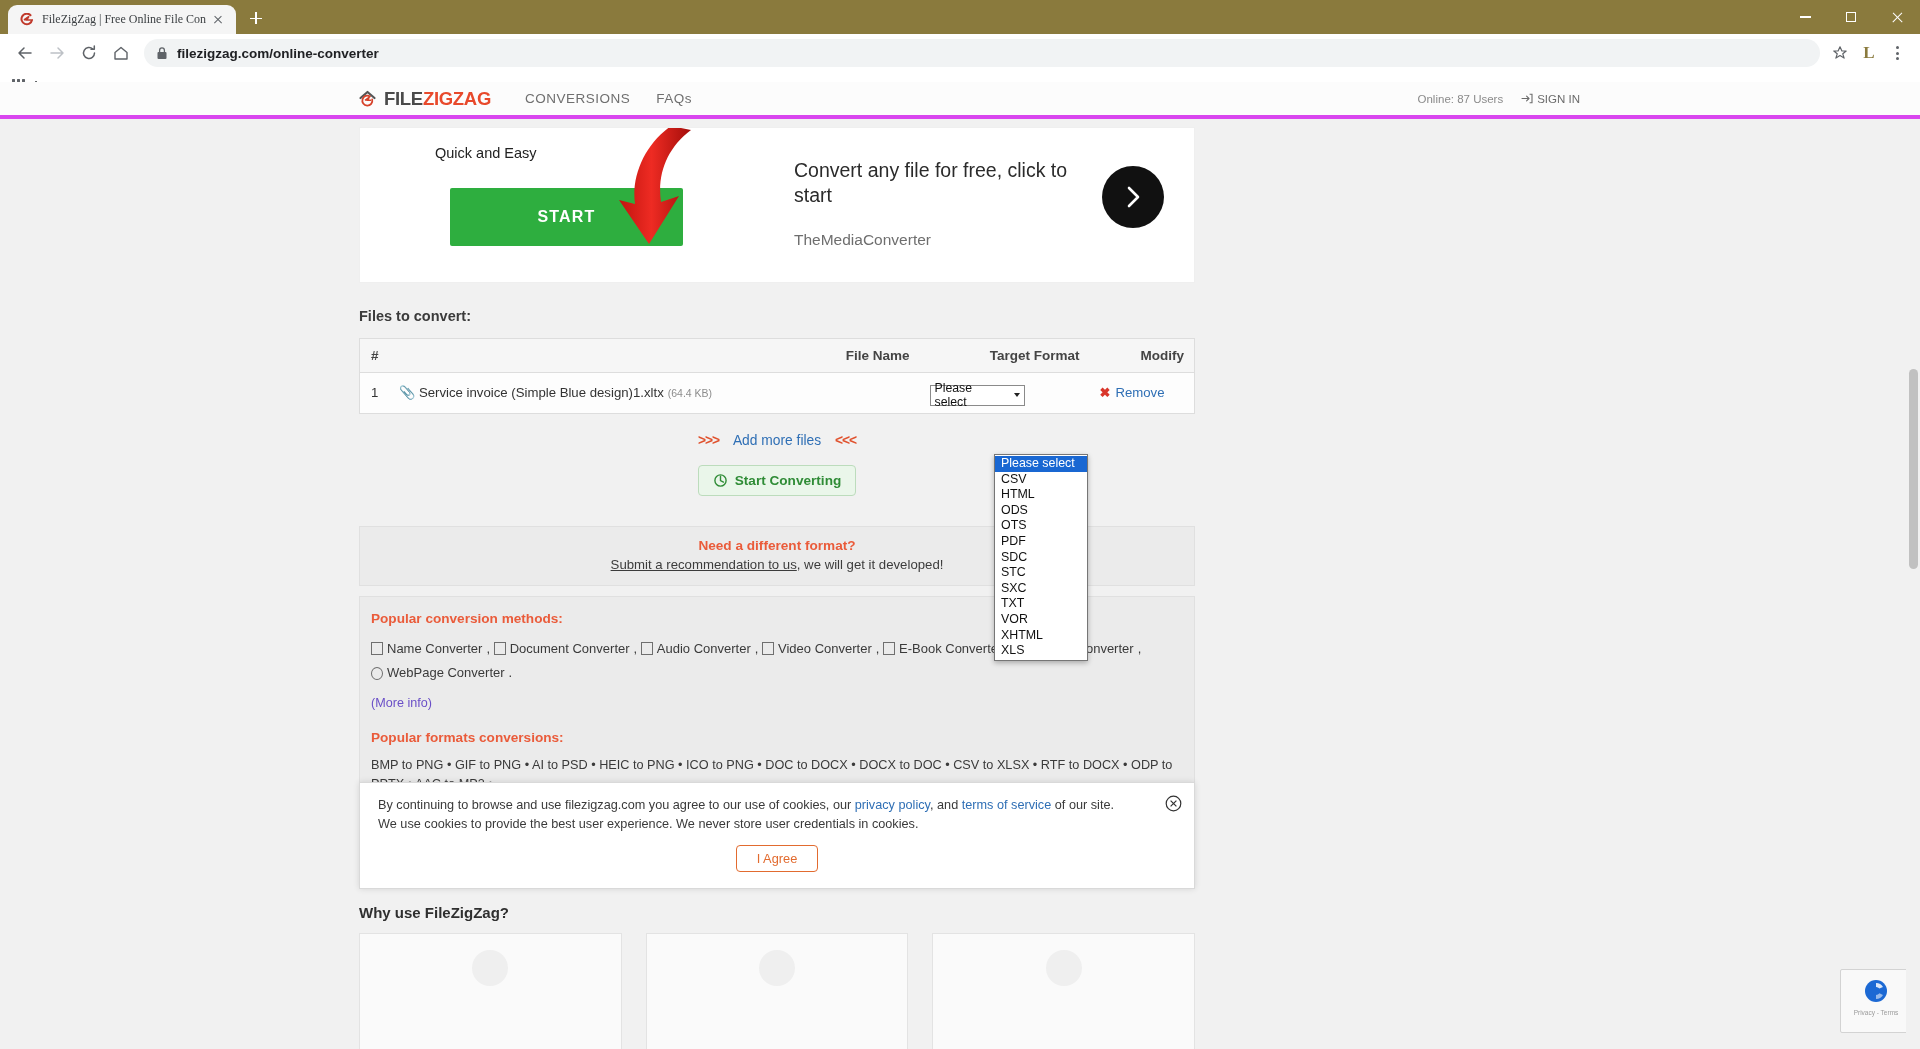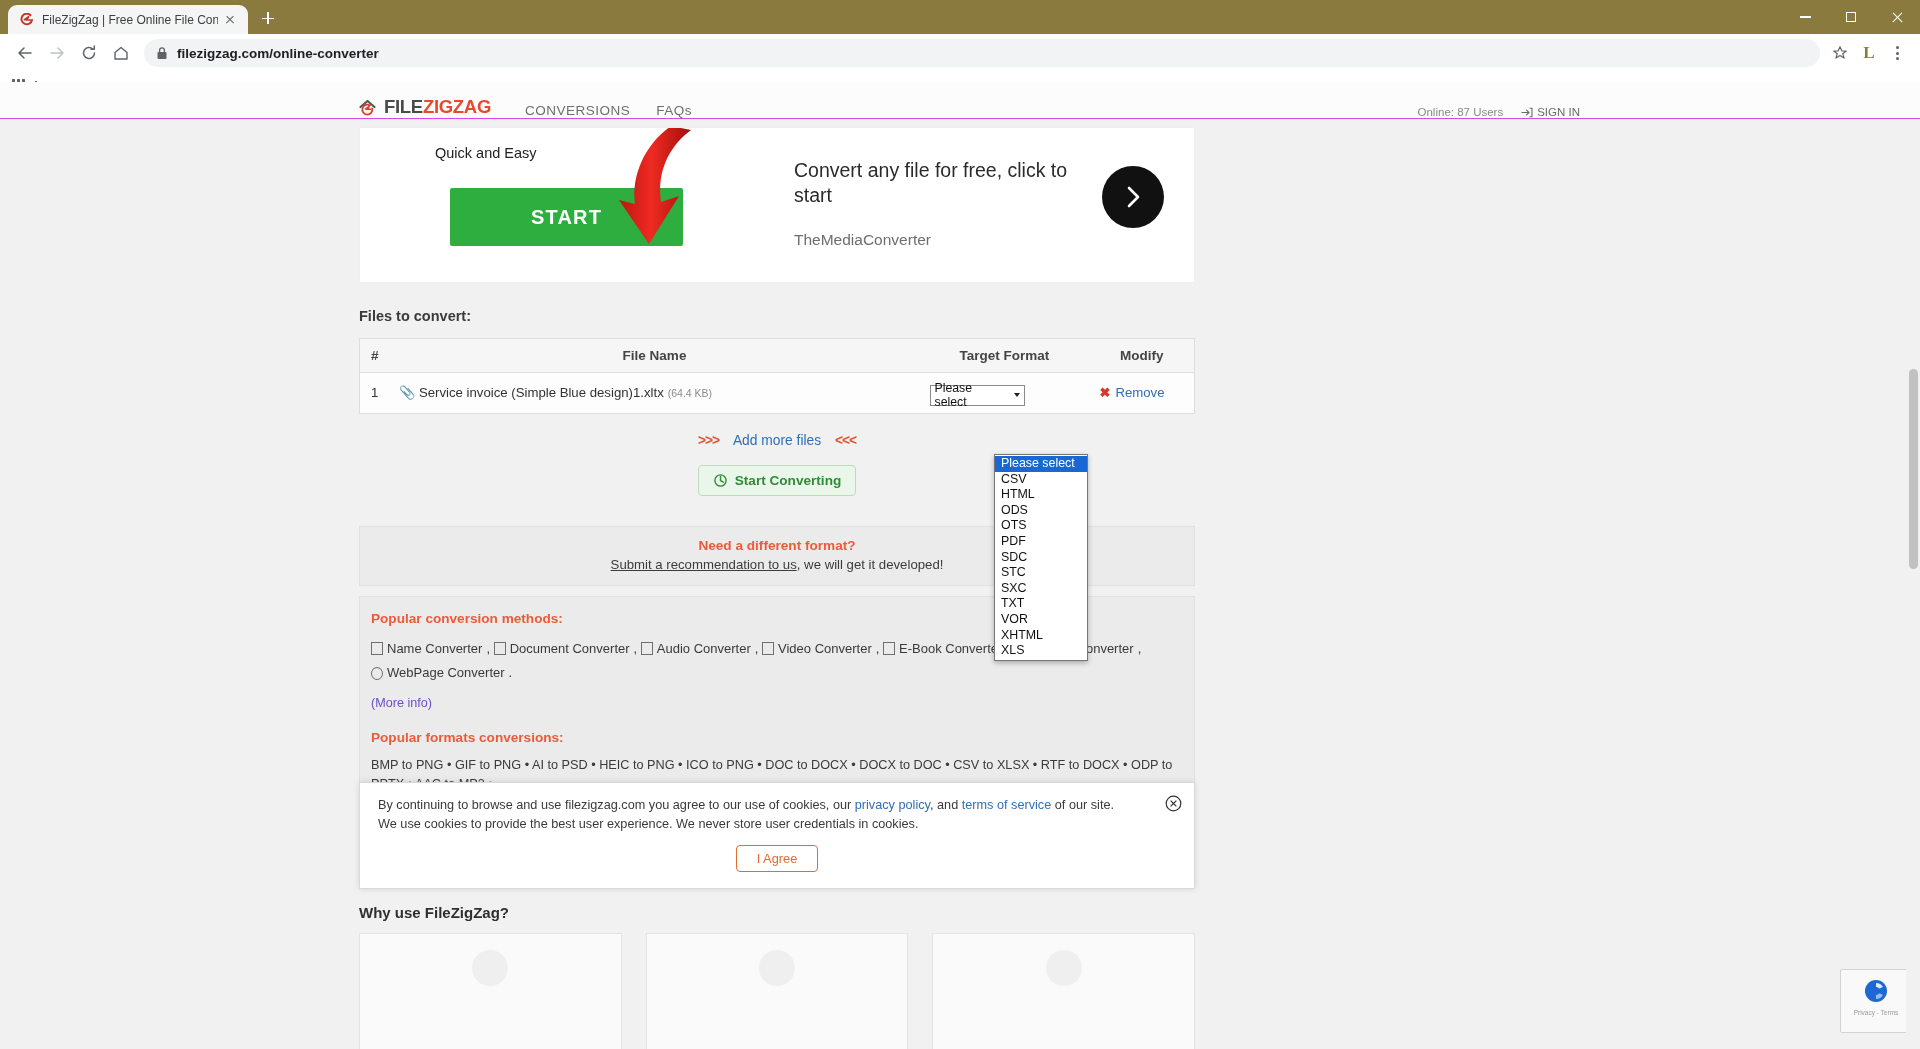--- a/index.html
+++ b/index.html
@@ -22,21 +22,21 @@
     height:29px; background:#f5f5f5; border-radius:9px 9px 0 0;
     display:flex; align-items:center; padding:0 10px 0 12px;
     min-width:215px; max-width:240px; position:relative;
   }
   .tab-favicon {
     width:14px; height:14px; margin-right:8px; flex:0 0 14px;
     display:flex; align-items:center; justify-content:center;
   }
   .tab-title {
     font-size:12px; color:#3c4043; white-space:nowrap; overflow:hidden;
-    text-overflow:clip; flex:1; font-family:Liberation Sans, sans-serif;
+    text-overflow:clip; flex:1; font-family:Liberation Serif, serif;
   }
   .tab-close { width:16px; height:16px; position:relative; flex:0 0 16px; margin-left:4px; }
   .tab-close::before, .tab-close::after {
     content:""; position:absolute; left:3px; top:7px; width:10px; height:1.4px;
     background:#5f6368;
   }
   .tab-close::before { transform:rotate(45deg); }
   .tab-close::after  { transform:rotate(-45deg); }
 
   .newtab { width:28px; height:28px; position:relative; margin-left:6px; margin-bottom:2px; }
@@ -92,22 +92,22 @@
   .apps-grid i { width:3px;height:3px;background:#5f6368;display:block;border-radius:0.5px;}
   .bm-label { font-size:12px; color:#3c4043; }
 
   
   .page {
     position:absolute; left:0; top:82px; width:1920px; height:967px;
     background:#f1f1f1; overflow:hidden;
   }
 
   .site-header {
-    background:#fcfcfc; border-bottom:1px solid #d946ef;
-    height:37px; display:flex; align-items:flex-end;
+    background:#fcfcfc; border-bottom:4px solid #d946ef;
+    height:37px; display:flex; align-items:center;
     padding-left:358px; padding-right:340px;
   }
   .logo { display:flex; align-items:center; gap:7px; }
   .logo-mark { width:19px; height:19px; }
   .logo-text { font-size:18.5px; font-weight:bold; letter-spacing:-0.3px;
                font-family:"Liberation Sans",sans-serif; }
   .logo-text .dark { color:#4a4a4a; }
   .logo-text .red  { color:#e8492b; }
   .nav { display:flex; gap:26px; margin-left:34px; }
   .nav a { font-size:13.5px; color:#6f6f6f; letter-spacing:0.5px; text-decoration:none; }
@@ -124,21 +124,21 @@
   }
   .ad-left { position:absolute; left:0; top:0; width:450px; height:156px; }
   .ad-quick {
     position:absolute; left:75px; top:17px; font-size:14.5px; color:#222;
     font-family:"Liberation Sans",sans-serif;
   }
   .ad-start {
     position:absolute; left:90px; top:60px; width:233px; height:58px;
     background:#2eae3f; border-radius:2px;
     display:flex; align-items:center; justify-content:center;
-    color:#fff; font-size:20px; font-weight:bold; letter-spacing:1.2px;
+    color:#fff; font-size:16px; font-weight:bold; letter-spacing:1.2px;
   }
   .ad-arrow { position:absolute; left:245px; top:-2px; width:100px; height:130px;}
   .ad-right { position:absolute; left:432px; top:0; width:404px; height:156px;}
   .ad-head {
     position:absolute; left:2px; top:30px; width:300px;
     font-size:19.5px; color:#2b2b2b; line-height:1.28;
     font-family:"Liberation Sans",sans-serif;
   }
   .ad-sub { position:absolute; left:2px; top:103px; font-size:15.5px; color:#6e6e6e;}
   .ad-circle {
@@ -148,21 +148,21 @@
   }
 
   .files-label { margin-top:25px; font-size:14.5px; color:#3b3b3b; font-weight:600; }
 
   table.filetable {
     width:836px; border-collapse:collapse; margin-top:14px;
     border:1px solid #dddddd; background:#fff;
   }
   table.filetable thead th {
     background:#f6f6f6; font-size:13.5px; color:#444; font-weight:bold;
-    text-align:center; padding:9px 10px; border-bottom:1px solid #dddddd;
+    text-align:right; padding:9px 10px; border-bottom:1px solid #dddddd;
   }
   table.filetable tbody td {
     padding:7px 10px; font-size:13.2px; color:#333; vertical-align:middle;
     background:#fdfdfd;
   }
   .col-num { width:30px; text-align:center !important; }
   .col-target { width:170px; }
   .col-mod { width:105px; }
   .fsize { font-size:10.5px; color:#8d8d8d; margin-left:4px; }
   .clip { color:#7a7a7a; margin-right:3px; }

